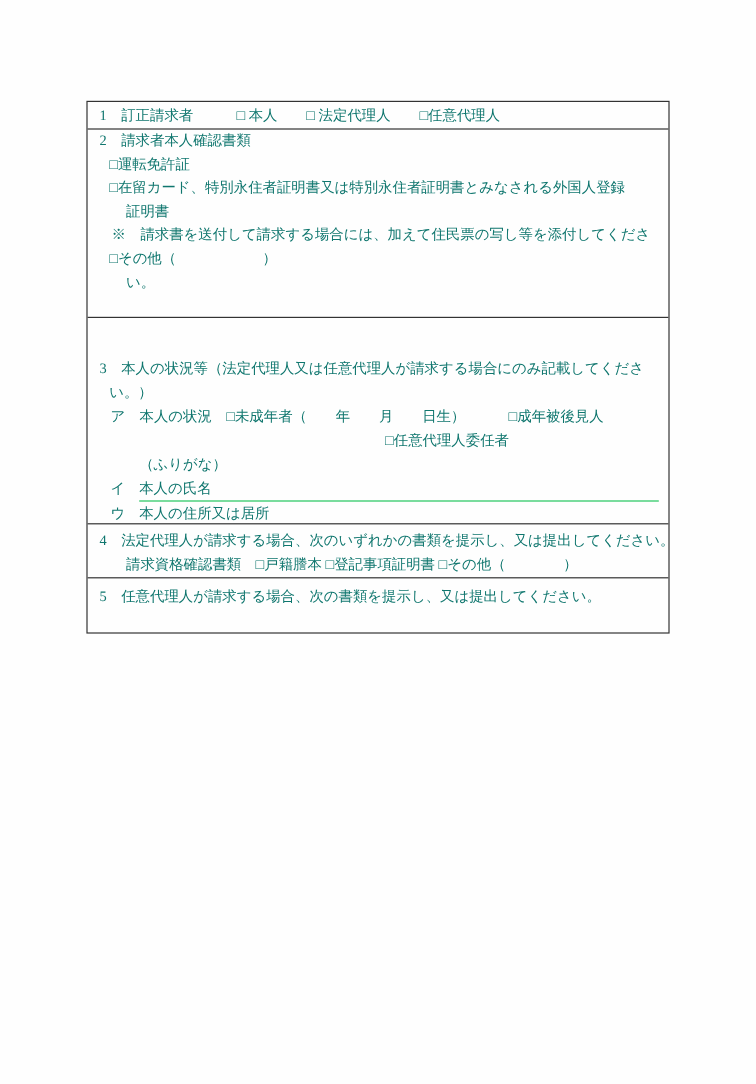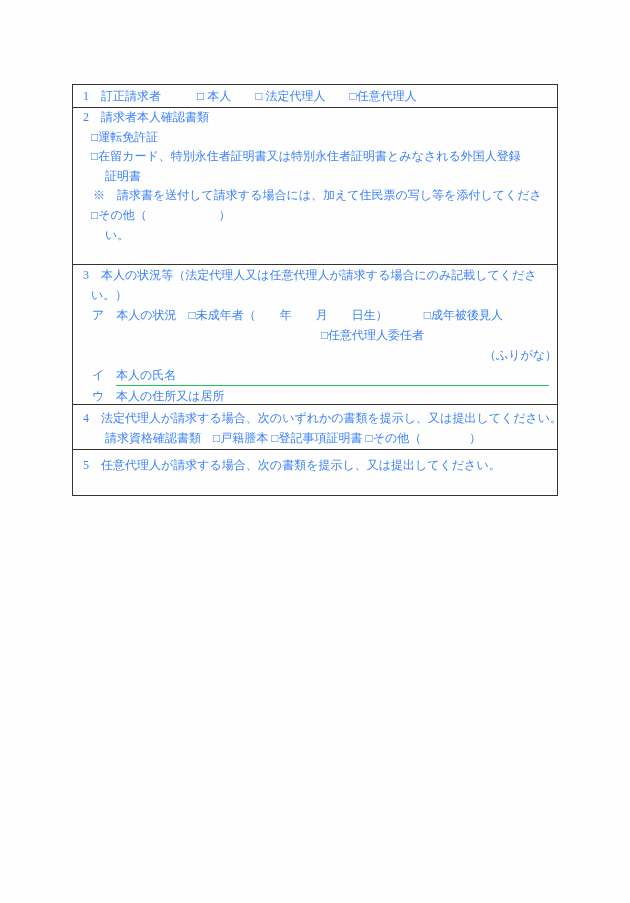--- a/index.html
+++ b/index.html
@@ -6,57 +6,57 @@
     margin: 0;
     padding: 0;
     background: #ffffff;
   }
   .page {
     position: relative;
     width: 630px;
     height: 903px;
     background: #fefefe;
     font-family: "Liberation Serif", "DejaVu Serif", serif;
-    color: #3b82f6;
+    color: #0f766e;
     font-size: 12px;
   }
   .form-table {
     position: absolute;
     left: 72px;
     top: 84px;
     width: 486px;
     box-sizing: border-box;
     border: 1px solid #333333;
     background: #fefefe;
   }
   .sec {
     box-sizing: border-box;
     border-bottom: 1px solid #333333;
     overflow: hidden;
   }
   .sec:last-child { border-bottom: none; }
   .sec-1 { height: 23px; }
   .sec-2 { height: 157px; }
-  .sec-3 { height: 140px; }
+  .sec-3 { height: 140px; margin-top: 32px; }
   .sec-4 { height: 45px; padding-top: 4px; }
   .sec-5 { height: 45px; padding-top: 6px; }
   .line {
     white-space: nowrap;
     line-height: 19.6px;
   }
   .sec-1 .line { line-height: 22px; }
   .sec-3 .line { line-height: 20px; }
   .sec-4 .line, .sec-5 .line { line-height: 19.5px; }
   .ind-num      { padding-left: 10px; }
   .ind-box      { padding-left: 18px; }
   .ind-cont     { padding-left: 32px; }
   .ind-note     { padding-left: 20px; }
   .ind-sub      { padding-left: 19px; }
   .ind-sub2     { padding-left: 115px; text-align: center; }
-  .ind-furigana { padding-left: 43px; text-align: right; }
+  .ind-furigana { padding-left: 43px; }
   .underline-row {
     display: flex;
     padding-left: 19px;
     margin-right: 8px;
   }
   .ul-label { flex: 0 0 24px; }
   .ul-text  { flex: 1 1 auto; border-bottom: 1px solid #22c55e; }
 </style>
 </head>
 <body>

